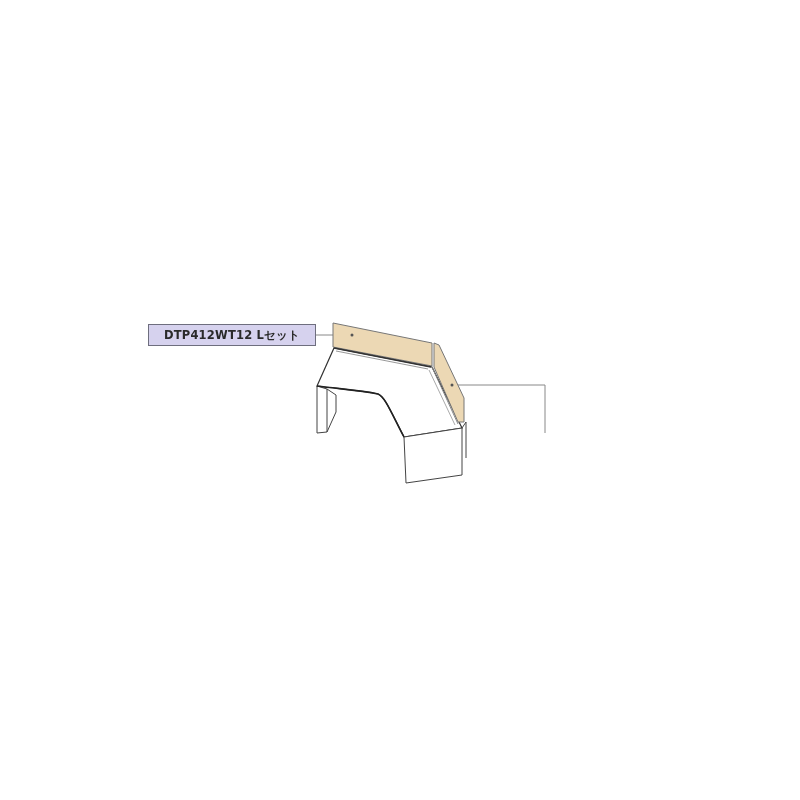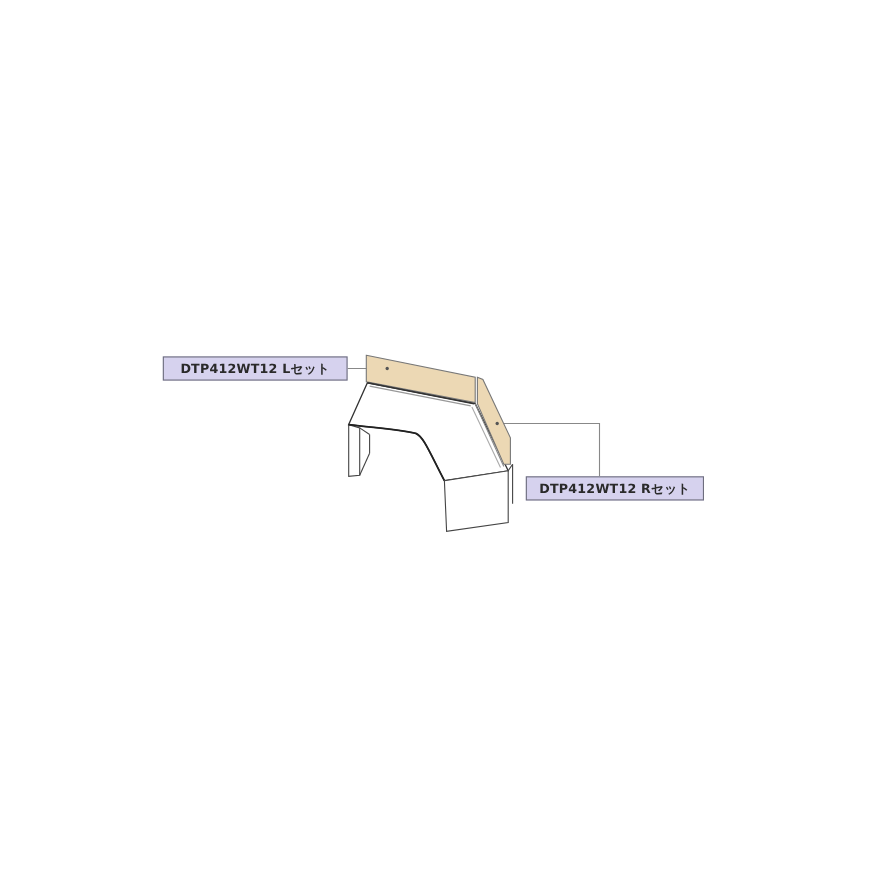--- a/index.html
+++ b/index.html
@@ -53,15 +53,14 @@
 
     <polygon points="434,343 439,345 464,398 464,422 458,422 434,367" fill="#ecd8b4" stroke="#777" stroke-width="1"></polygon>
     <line x1="432" y1="367" x2="458" y2="424" stroke="#888" stroke-width="1"></line>
     <line x1="429" y1="370" x2="455" y2="425" stroke="#aaa" stroke-width="1"></line>
 
     <circle cx="352" cy="335" r="1.5" fill="#555"></circle>
     <circle cx="452" cy="385" r="1.5" fill="#555"></circle>
   </svg>
 
   <div id="label-l" class="label-box">DTP412WT12 Lセット</div>
-  <div id="label-r" class="label-box">DTP412WT12 Rセット</div>
 
 </div>
 
 </body></html>

